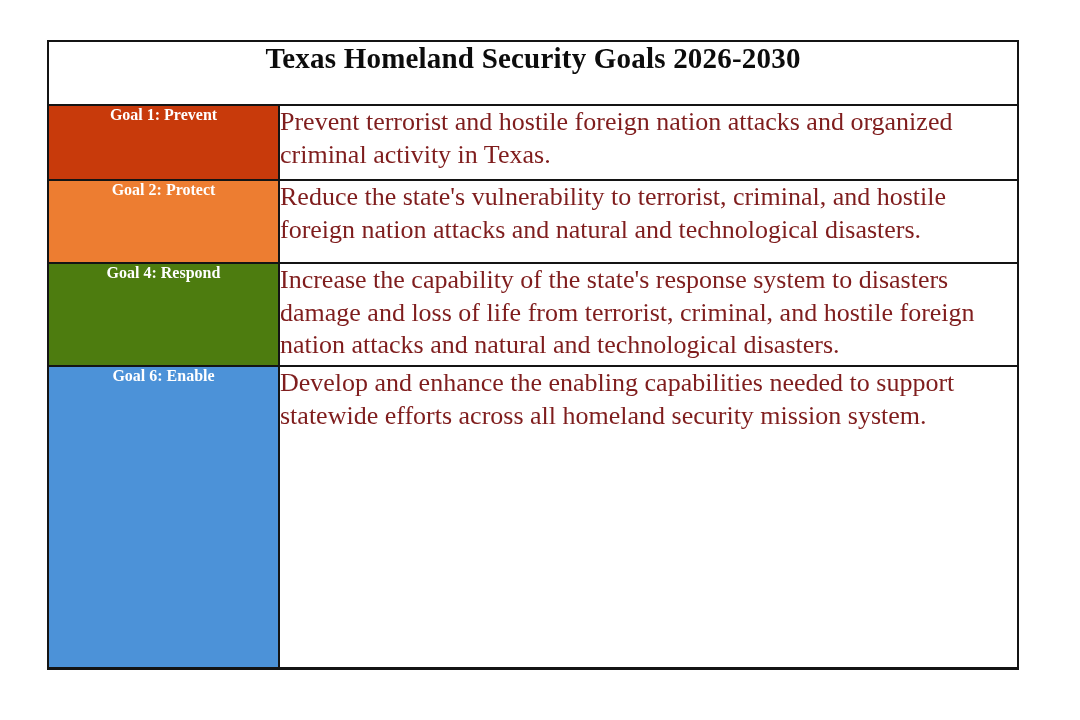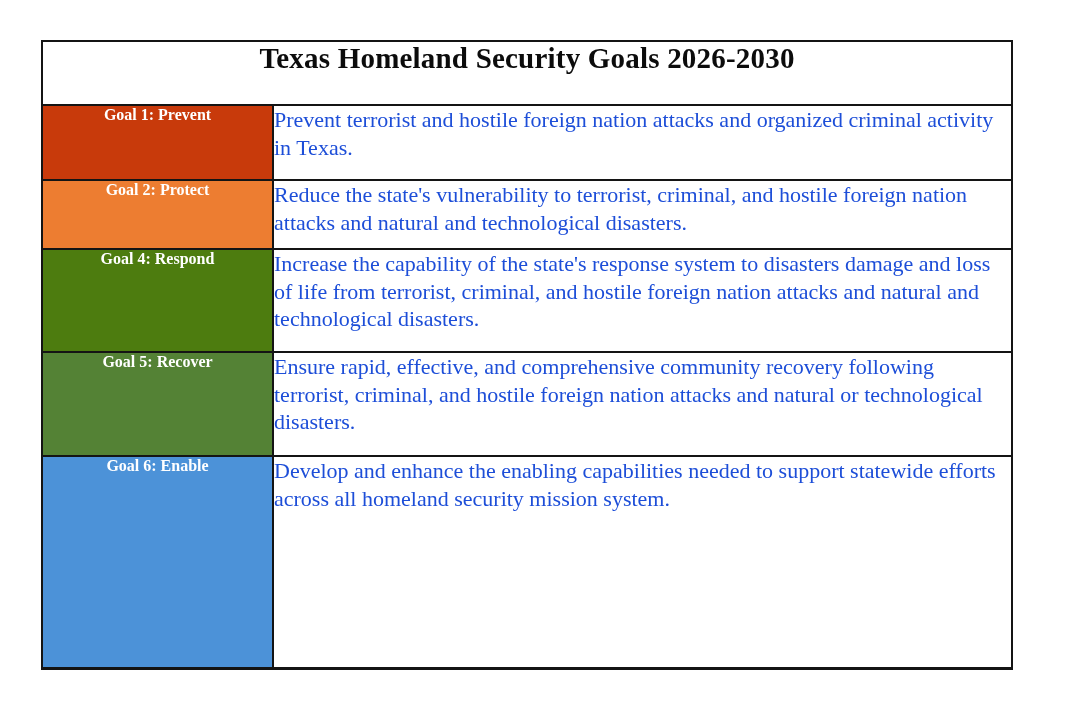--- a/index.html
+++ b/index.html
@@ -12,21 +12,21 @@
   }
   .page {
     position: relative;
     width: 1080px;
     height: 720px;
     background: #ffffff;
     overflow: hidden;
   }
   .goals-table-wrap {
     position: absolute;
-    left: 41px;
+    left: 47px;
     top: 40px;
     width: 972px;
     height: 630px;
     box-sizing: border-box;
   }
   table.goals-table {
     border-collapse: collapse;
     width: 100%;
     height: 100%;
     table-layout: fixed;
@@ -51,23 +51,23 @@
     width: 231px;
     vertical-align: middle;
     text-align: center;
     font-weight: bold;
     font-size: 16px;
     color: #ffffff;
     border-left-width: 3px;
   }
   td.desc-cell {
     padding: 5px 12px 4px 9px;
-    font-size: 22px;
+    font-size: 26px;
     line-height: 1.255;
-    color: #1d4ed8;
+    color: #7f1d1d;
     border-right-width: 3px;
   }
   tr.r-bottom td { border-bottom-width: 3px; }
 </style>
 </head>
 <body>
 
 <div class="page">
   <div class="goals-table-wrap">
     <table class="goals-table">
@@ -80,41 +80,35 @@
           <td class="title-cell" colspan="2">Texas Homeland Security Goals 2026-2030</td>
         </tr>
 
         <tr style="height:75px">
           <td class="label-cell" style="background-color: rgb(200, 58, 11);">
             <span>Goal 1: Prevent</span>
           </td>
           <td class="desc-cell">Prevent terrorist and hostile foreign nation attacks and organized criminal activity in Texas.</td>
         </tr>
 
-        <tr style="height:69px">
+        <tr style="height:83px">
           <td class="label-cell" style="background-color: rgb(237, 125, 49);">
             <span>Goal 2: Protect</span>
           </td>
           <td class="desc-cell">Reduce the state's vulnerability to terrorist, criminal, and hostile foreign nation attacks and natural and technological disasters.</td>
         </tr>
 
 
         <tr style="height:103px">
           <td class="label-cell" style="background-color: #4d7c0f;">
             <span>Goal 4: Respond</span>
           </td>
           <td class="desc-cell">Increase the capability of the state's response system to disasters damage and loss of life from terrorist, criminal, and hostile foreign nation attacks and natural and technological disasters.</td>
         </tr>
 
-        <tr style="height:104px">
-          <td class="label-cell" style="background-color: rgb(84, 130, 53);">
-            <span>Goal 5: Recover</span>
-          </td>
-          <td class="desc-cell">Ensure rapid, effective, and comprehensive community recovery following terrorist, criminal, and hostile foreign nation attacks and natural or technological disasters.</td>
-        </tr>
 
         <tr class="r-bottom">
           <td class="label-cell" style="background-color: rgb(76, 146, 216); text-align: center;">
             <span>Goal 6: Enable</span>
           </td>
           <td class="desc-cell">Develop and enhance the enabling capabilities needed to support statewide efforts across all homeland security mission system.</td>
         </tr>
       </tbody>
     </table>
   </div>

